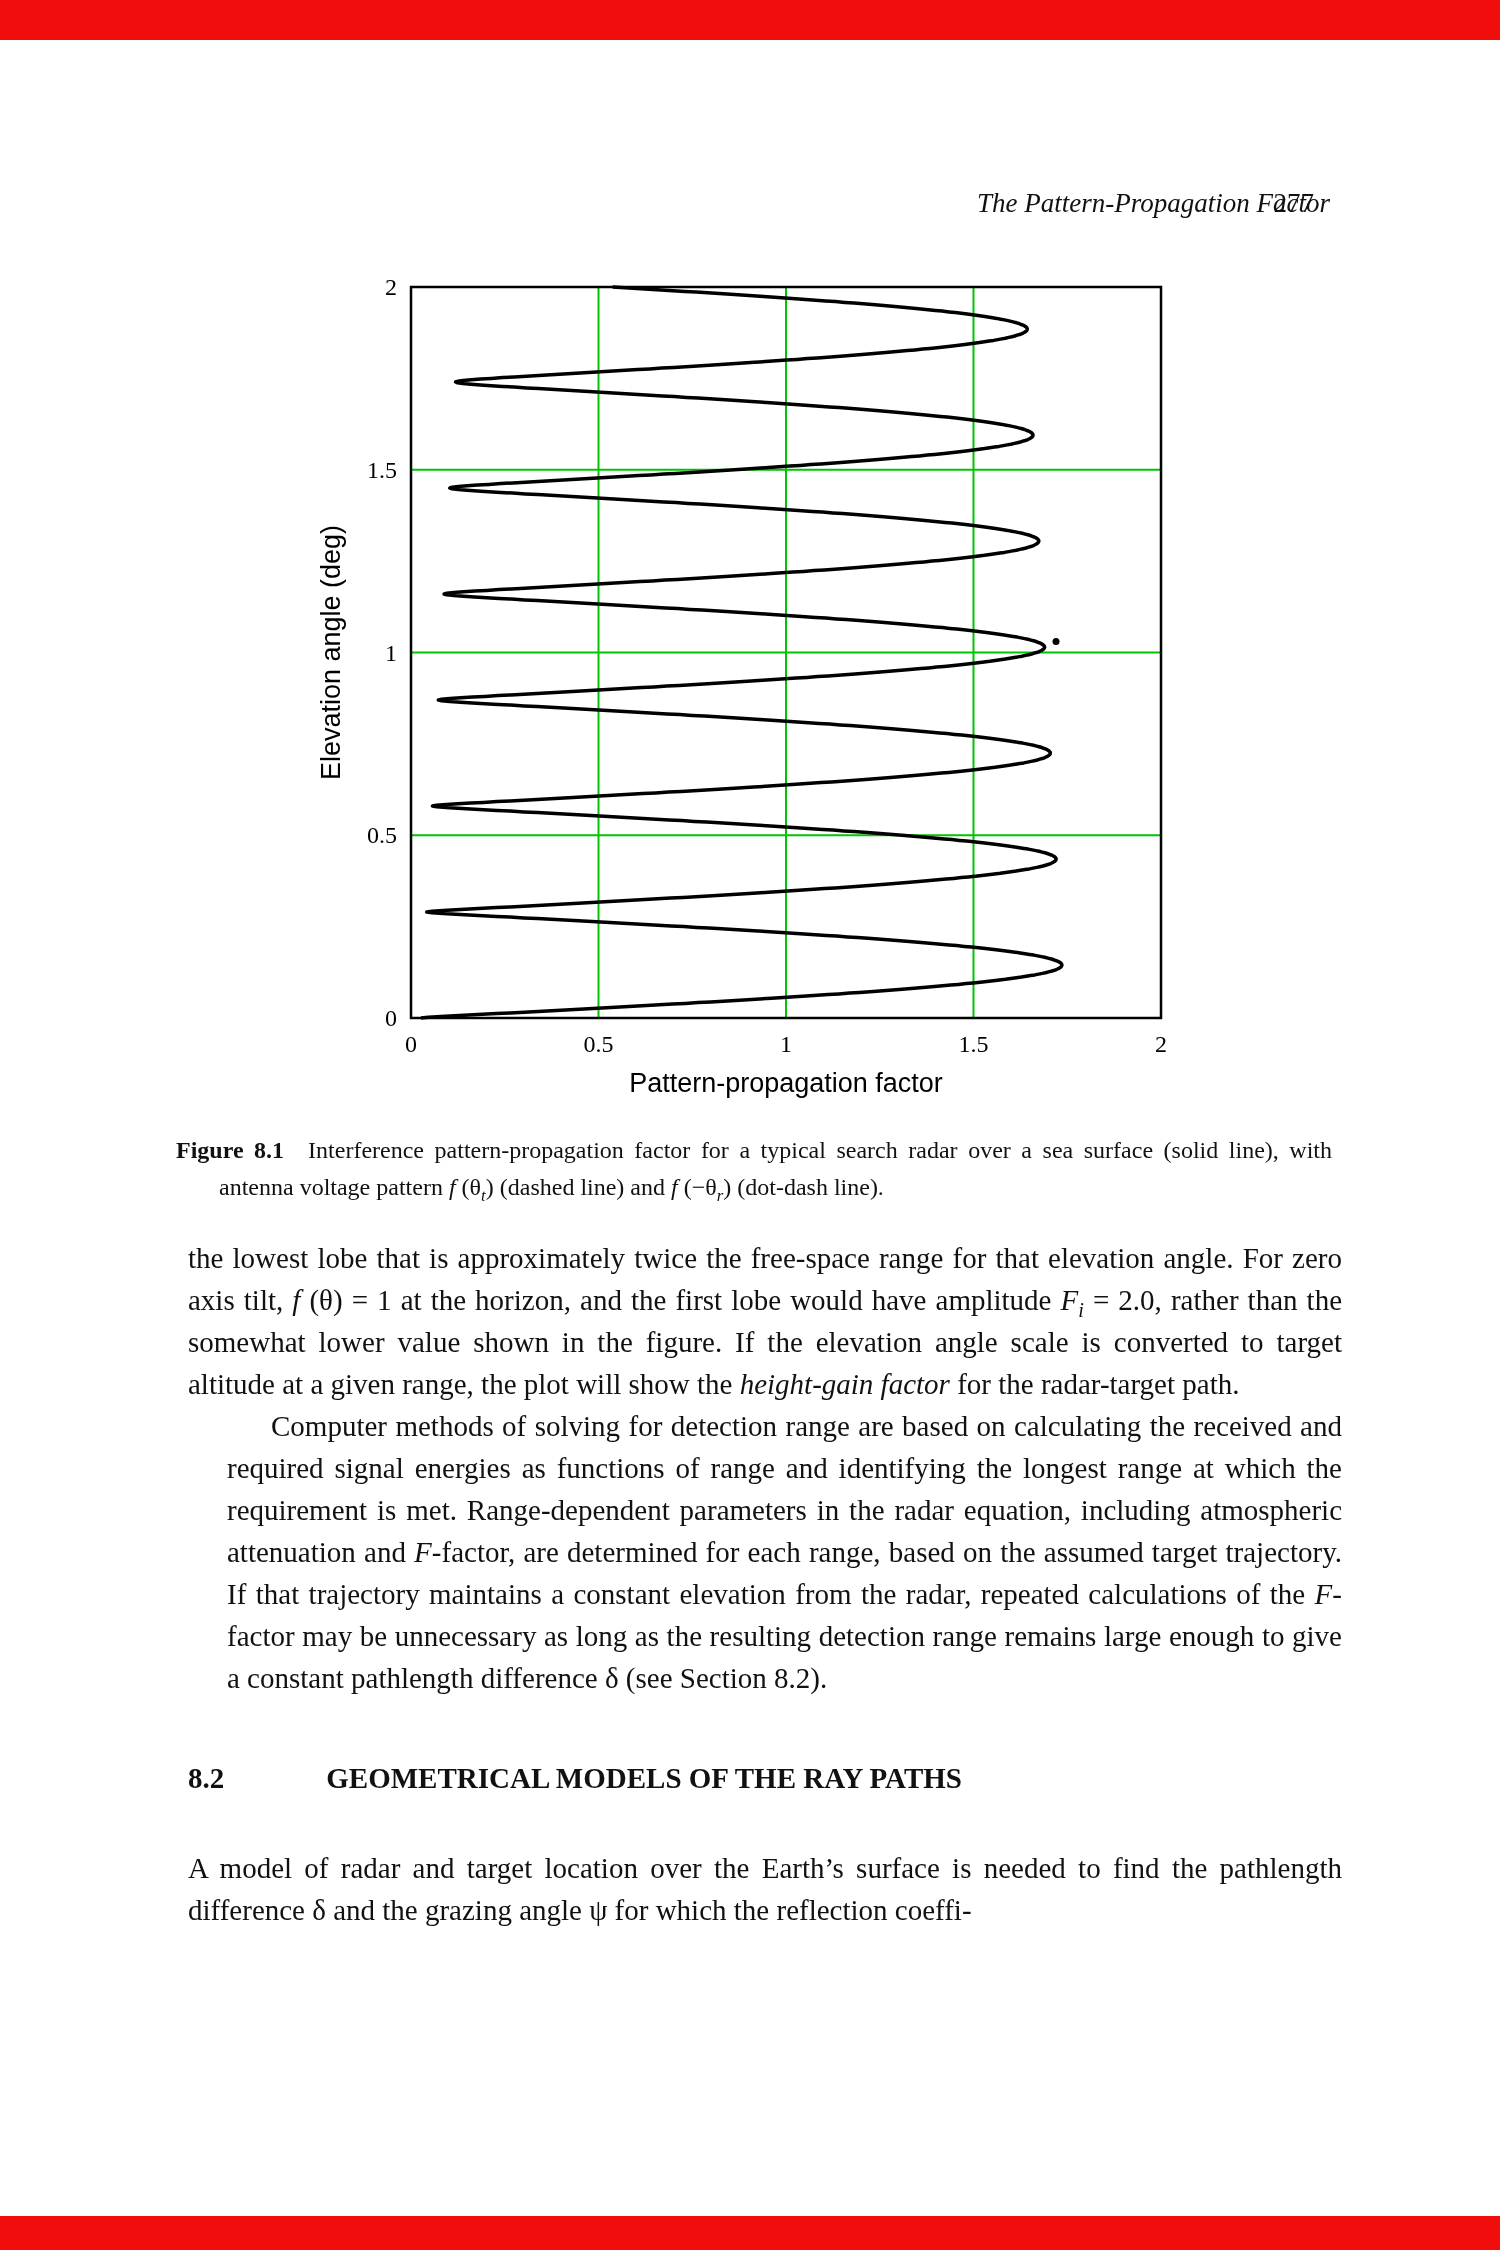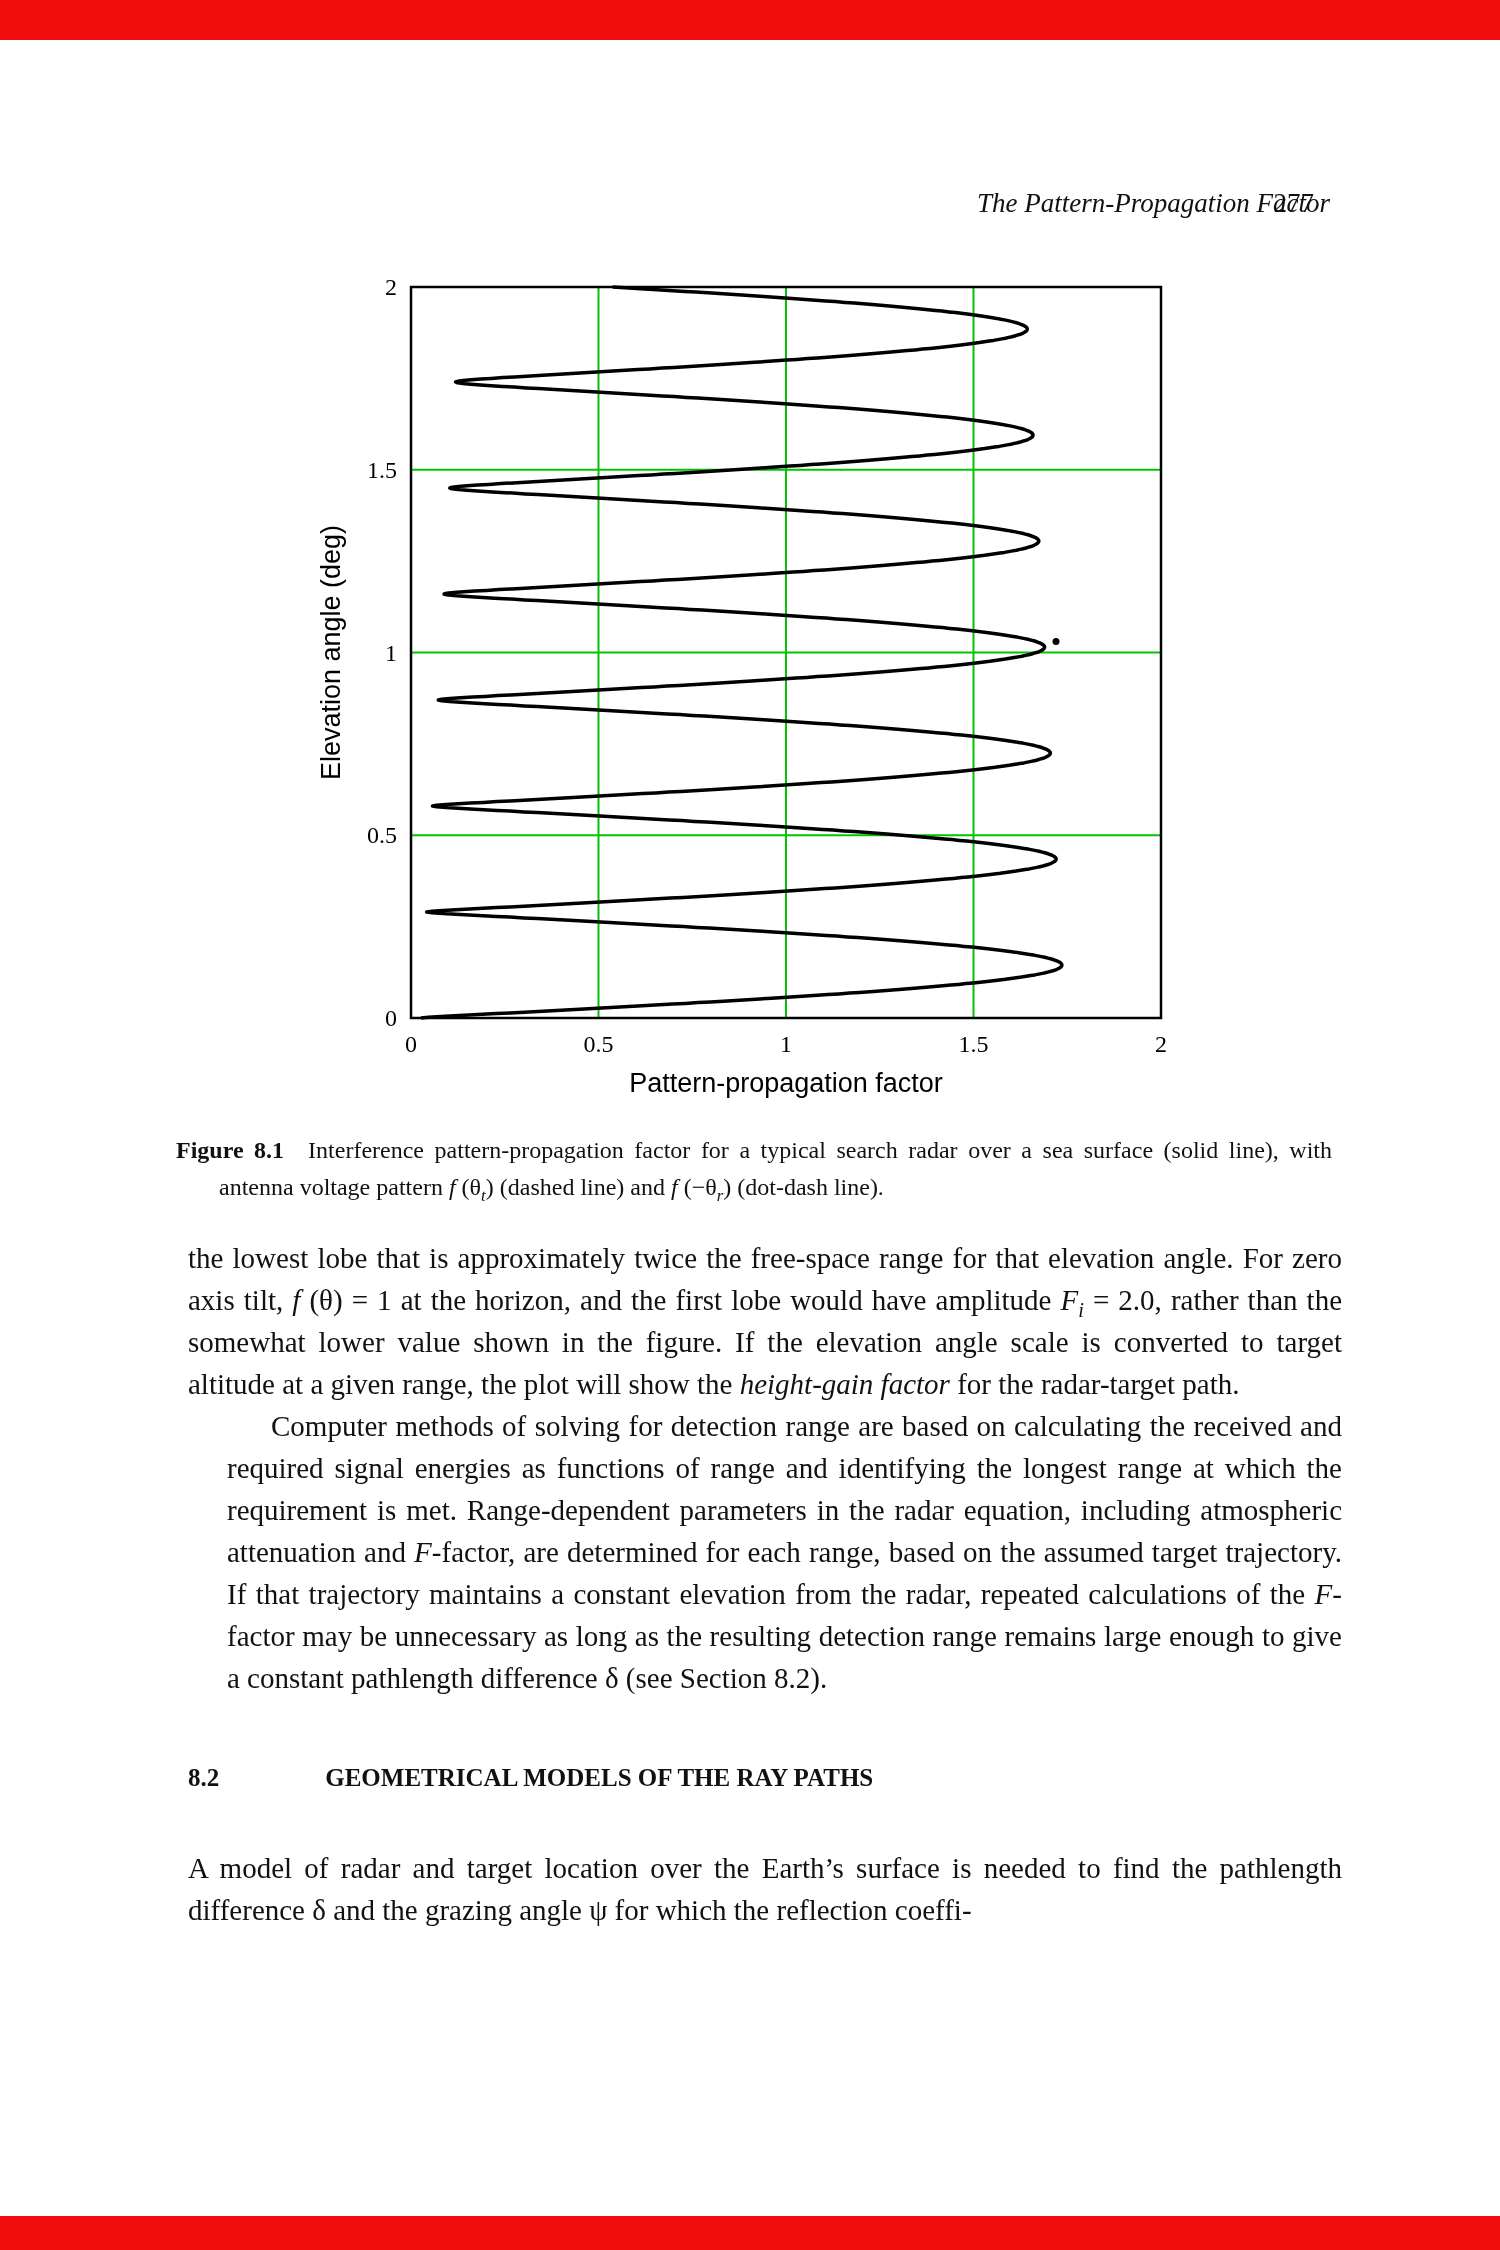--- a/index.html
+++ b/index.html
@@ -24,21 +24,21 @@
     position:absolute; left:219px; top:1132px; width:1113px;
     font-size:24px; line-height:1.55; text-align:justify; text-indent:-43px;
   }
 
   .body-text { position:absolute; left:188px; top:1237px; width:1154px;
     font-size:29px; line-height:42px; text-align:justify; }
   .para { margin:0; }
   .para.indent { text-indent:44px;margin-left:39px; }
   sub { font-size:70%; line-height:0; }
 
-  .section-heading { margin:58px 0 48px 0; font-size:25px; font-weight:bold; }
+  .section-heading { margin:58px 0 48px 0; font-size:29px; font-weight:bold; }
   .section-number { display:inline-block; width:131px; }
 </style>
 </head>
 <body>
 
 <div class="page">
 
   <div class="red-bar top"></div>
 
   <header class="running-head">

